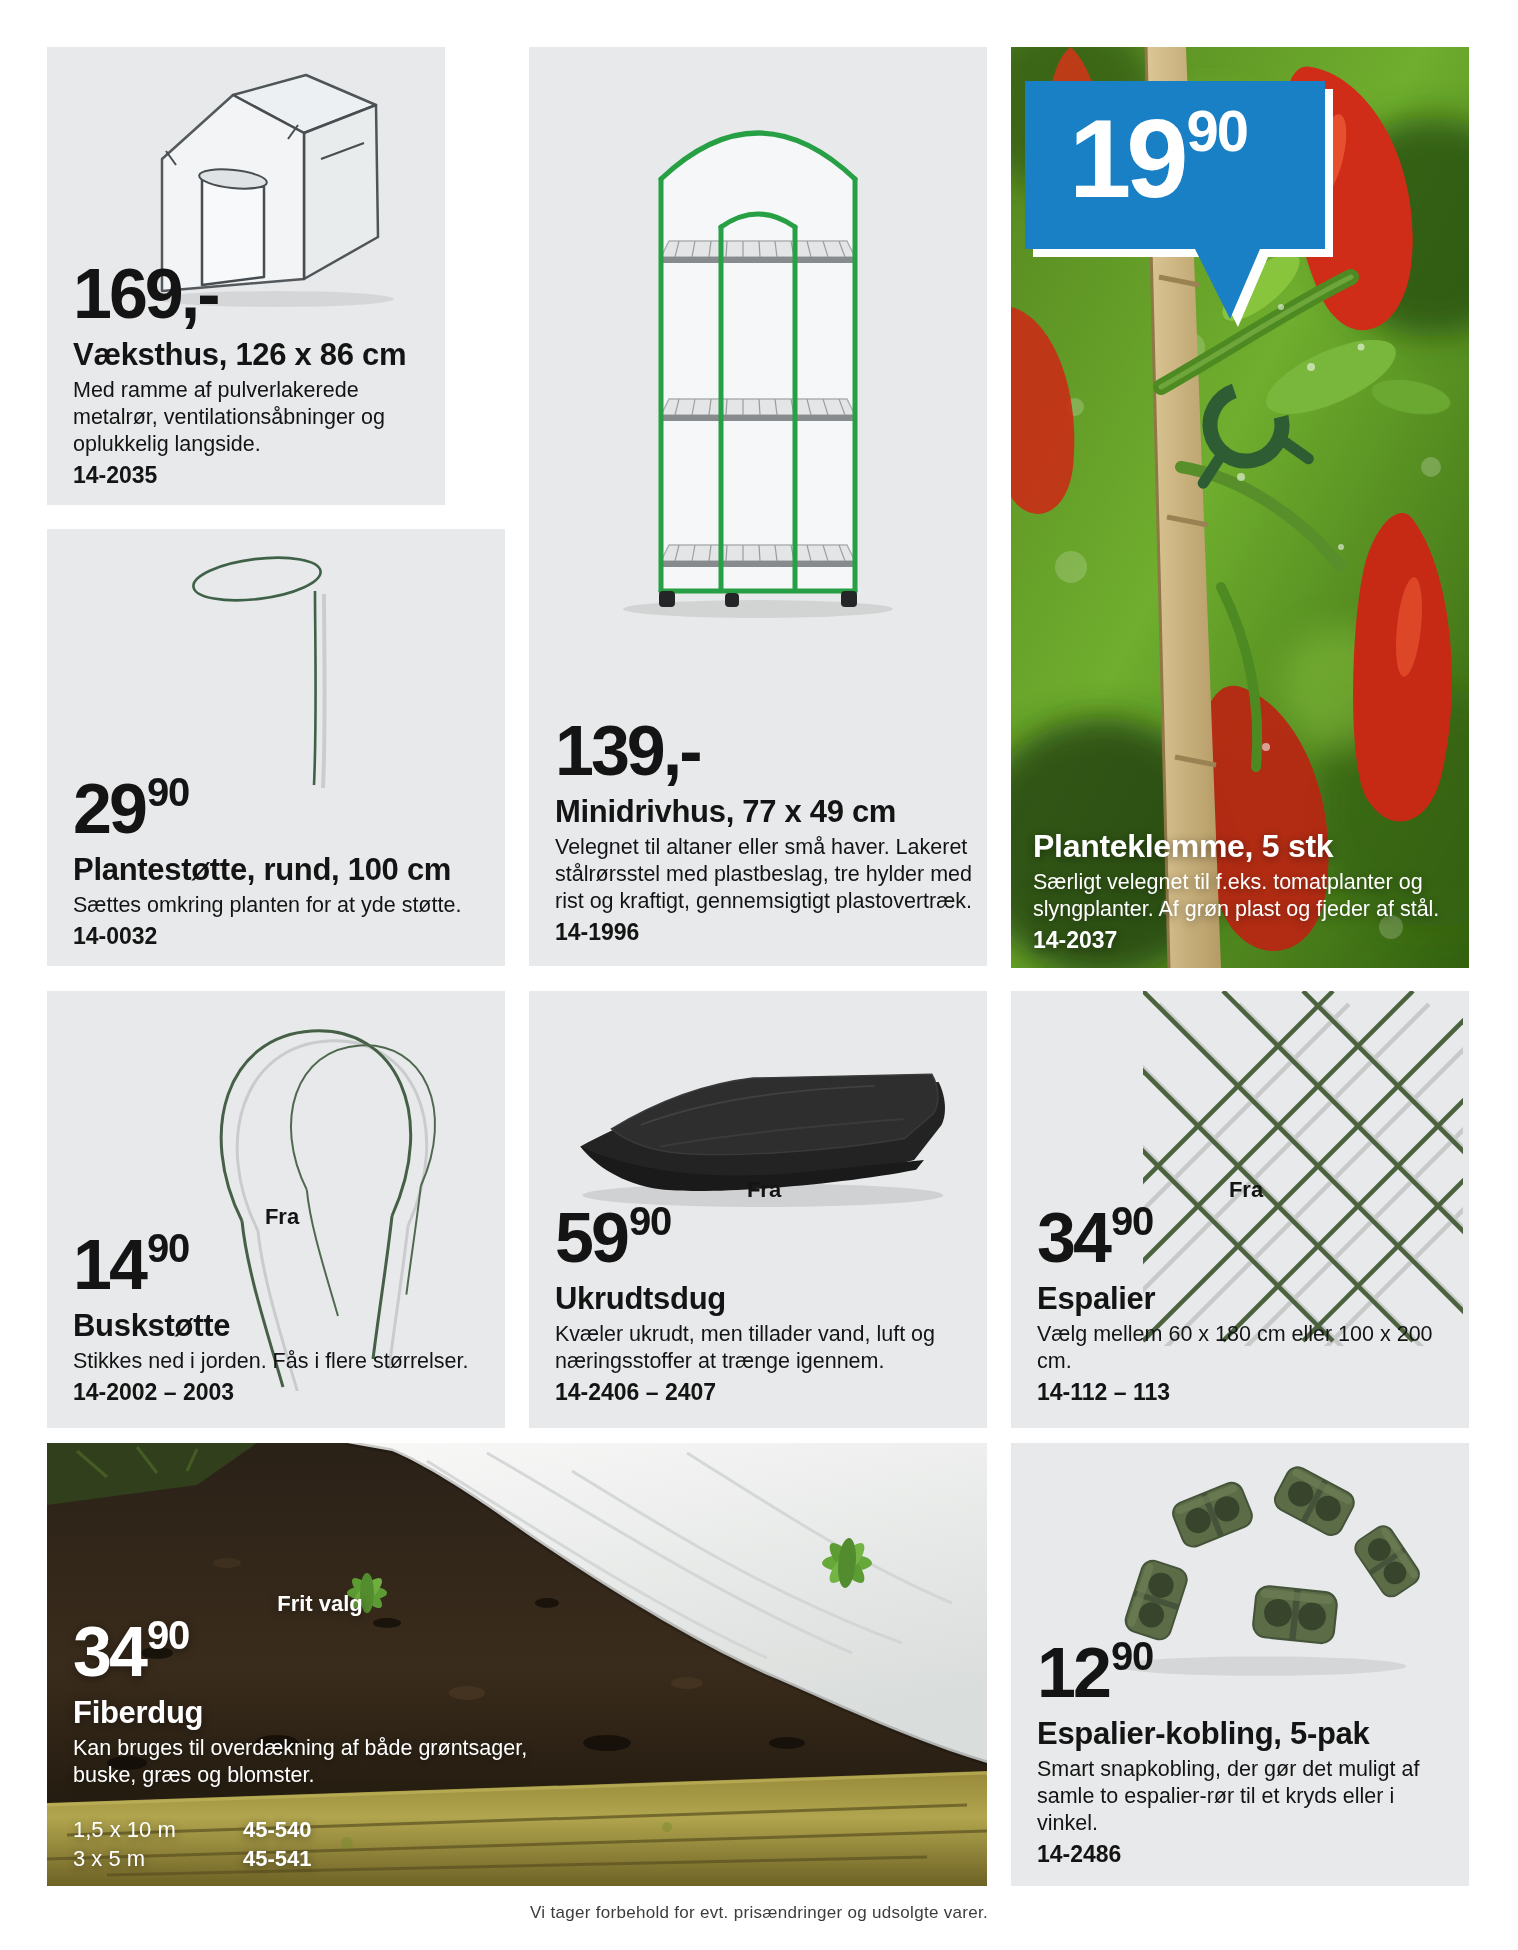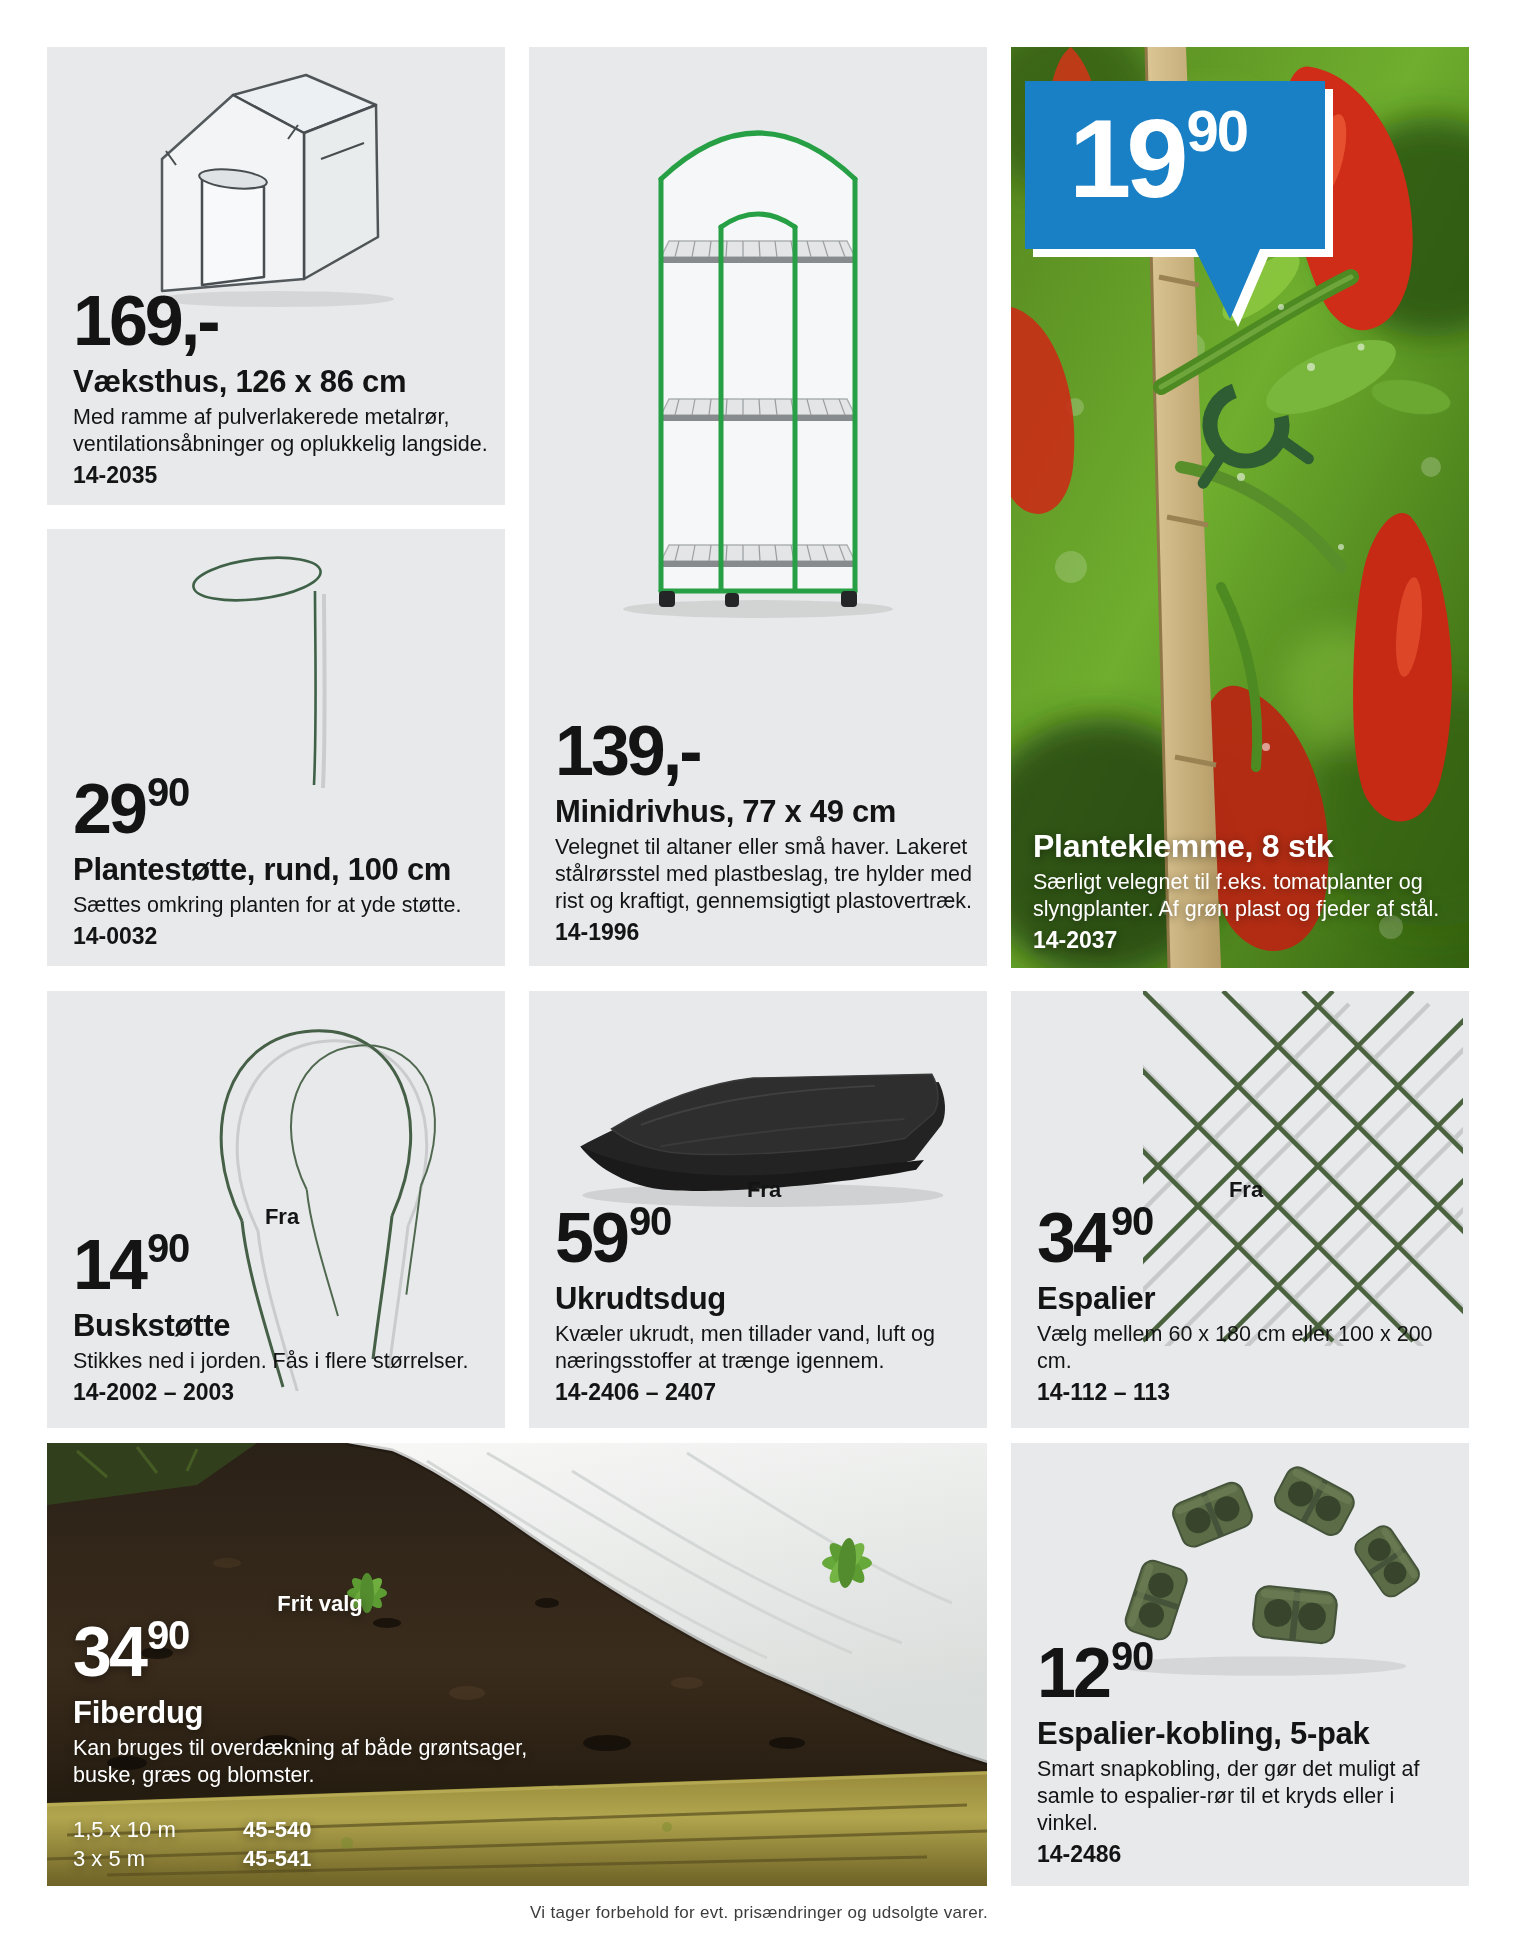--- a/index.html
+++ b/index.html
@@ -32,21 +32,21 @@
   .bubble{position:absolute;left:14px;top:34px;width:330px;height:262px;z-index:4;}
   .bubble-num{position:absolute;left:44px;top:22px;color:#fff;font-weight:700;
     font-size:112px;letter-spacing:-5px;line-height:1;white-space:nowrap;}
   .bubble-num .sup{font-size:58px;letter-spacing:-2px;position:relative;top:-46px;margin-left:3px;}
   .footer{position:absolute;left:0;right:0;top:1903px;text-align:center;
     font-size:17px;color:#3c3c3c;letter-spacing:.3px;z-index:5;}
 </style>
 </head>
 <body>
 
-<section class="card" style="left:47px;top:47px;width:458px;height:458px;">
+<section class="card" style="left:47px;top:47px;width:398px;height:458px;">
   <svg class="prod-img" style="left:89px;top:12px;" width="280" height="255" viewBox="0 0 280 255">
     <ellipse cx="140" cy="240" rx="118" ry="8" fill="#000000" opacity="0.08"></ellipse>
     <g stroke="#474d50" stroke-width="2.5" stroke-linejoin="round">
       <polygon points="97,36 170,16 240,46 168,74" fill="#eef1f3" opacity="0.95"></polygon>
       <polygon points="168,74 240,46 242,178 168,220" fill="#e9edee" opacity="0.95"></polygon>
       <polygon points="26,100 97,36 168,74 168,220 26,232" fill="#f3f5f6" opacity="0.92"></polygon>
       <polygon points="66,116 128,128 128,218 66,226" fill="#f7f9fa"></polygon>
     </g>
     <ellipse cx="97" cy="120" rx="34" ry="9" fill="#dfe3e5" stroke="#474d50" stroke-width="2" transform="rotate(6 97 120)"></ellipse>
     <line x1="40" y1="106" x2="30" y2="92" stroke="#474d50" stroke-width="2"></line>
@@ -236,21 +236,21 @@
   </svg>
 
   <div class="bubble">
     <svg width="330" height="262" viewBox="0 0 330 262">
       <polygon points="8,8 308,8 308,176 243,176 213,246 178,176 8,176" fill="#ffffff"></polygon>
       <polygon points="0,0 300,0 300,168 235,168 205,238 170,168 0,168" fill="#1a80c5"></polygon>
     </svg>
     <div class="bubble-num"><span>19</span><span class="sup">90</span></div>
   </div>
   <div class="card-text light" style="left:22px;bottom:14px;">
-    <div class="ptitle" style="font-size:32px;">Planteklemme, 8 stk</div>
+    <div class="ptitle" style="font-size:32px;">Planteklemme, 5 stk</div>
     <div class="desc">Særligt velegnet til f.eks. tomatplanter og slyngplanter. Af grøn plast og fjeder af stål.</div>
     <div class="sku">14-2037</div>
   </div>
 </section>
 
 <section class="card" style="left:47px;top:991px;width:458px;height:437px;">
   <svg class="prod-img" style="right:28px;top:0;left:auto;" width="290" height="400" viewBox="0 0 290 400">
     <g fill="none" stroke="#000000" opacity="0.12" stroke-width="3" transform="translate(16,10)">
       <path d="M55,230 C10,140 40,45 125,40 C210,35 250,125 205,225"></path>
       <path d="M55,230 C60,280 80,340 96,396"></path>

